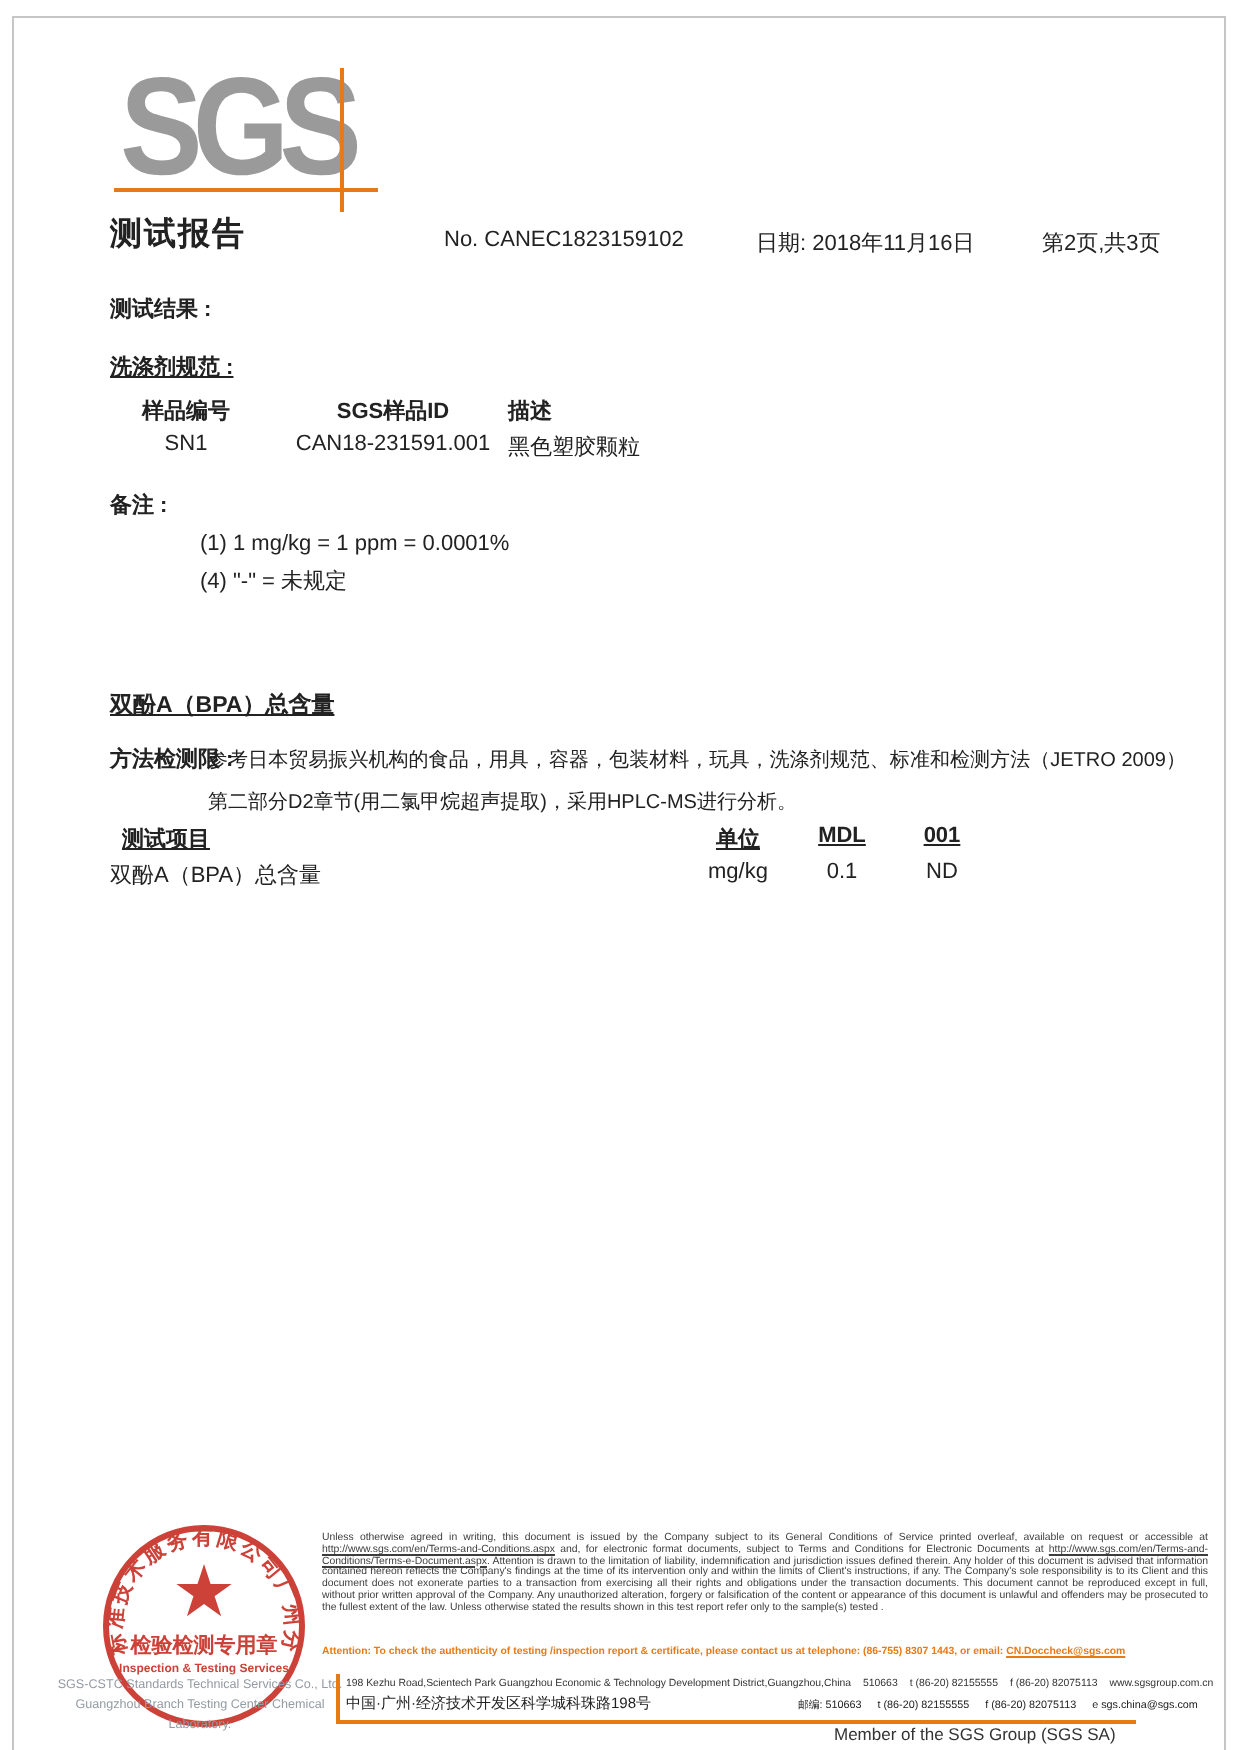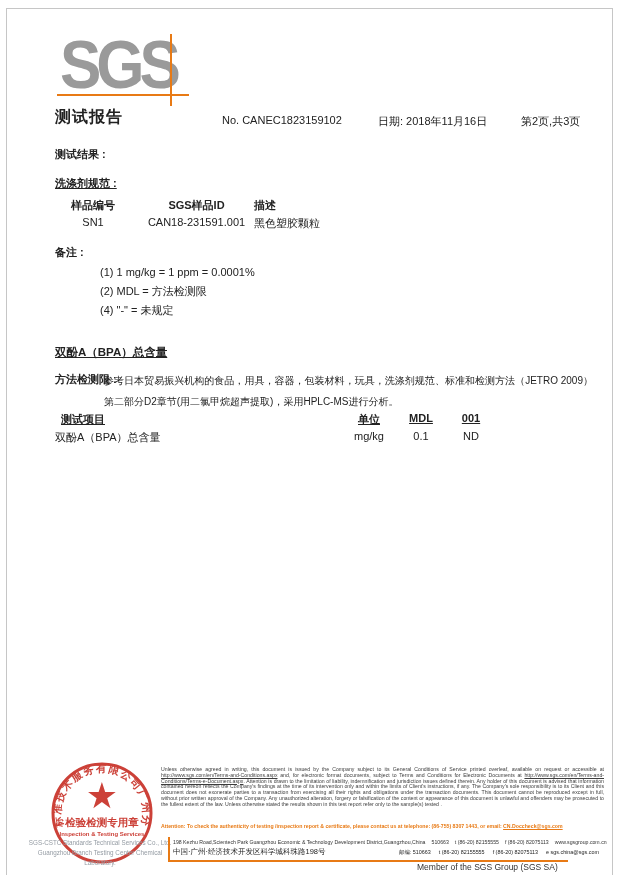--- a/index.html
+++ b/index.html
@@ -101,21 +101,20 @@
       <td class="c1">SN1</td>
       <td class="c2">CAN18-231591.001</td>
       <td class="c3">黑色塑胶颗粒</td>
     </tr>
   </tbody>
 </table>
 
 <div class="lbl notes-label">备注 :</div>
 <div class="notes">
   <div>(1) 1 mg/kg = 1 ppm = 0.0001%</div>
-  <div>(2) MDL = 方法检测限</div>
   <div>(4) "-" = 未规定</div>
 </div>
 
 <div class="bpa-title">双酚A（BPA）总含量</div>
 <div class="lbl method-label">方法检测限 :</div>
 <div class="method-text">参考日本贸易振兴机构的食品，用具，容器，包装材料，玩具，洗涤剂规范、标准和检测方法（JETRO 2009）第二部分D2章节(用二氯甲烷超声提取)，采用HPLC-MS进行分析。</div>
 
 <table class="result-table">
   <thead>
     <tr>

